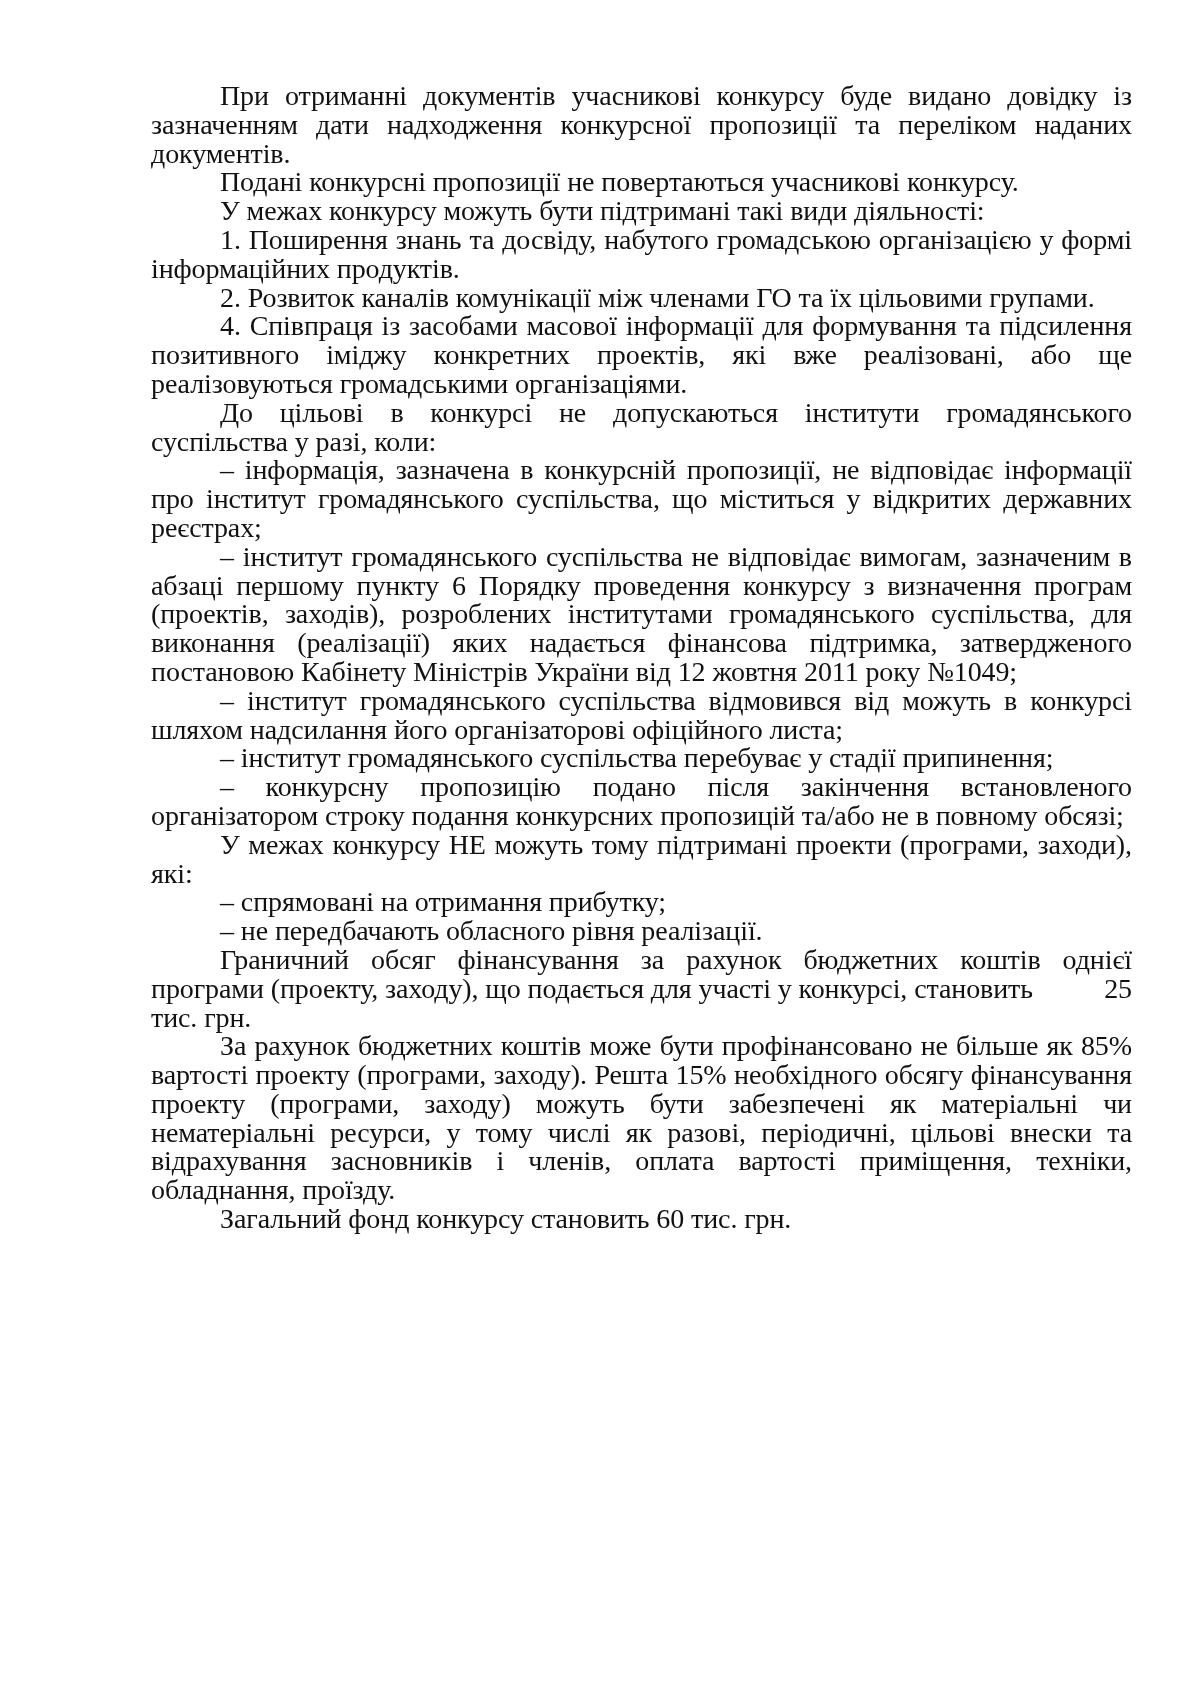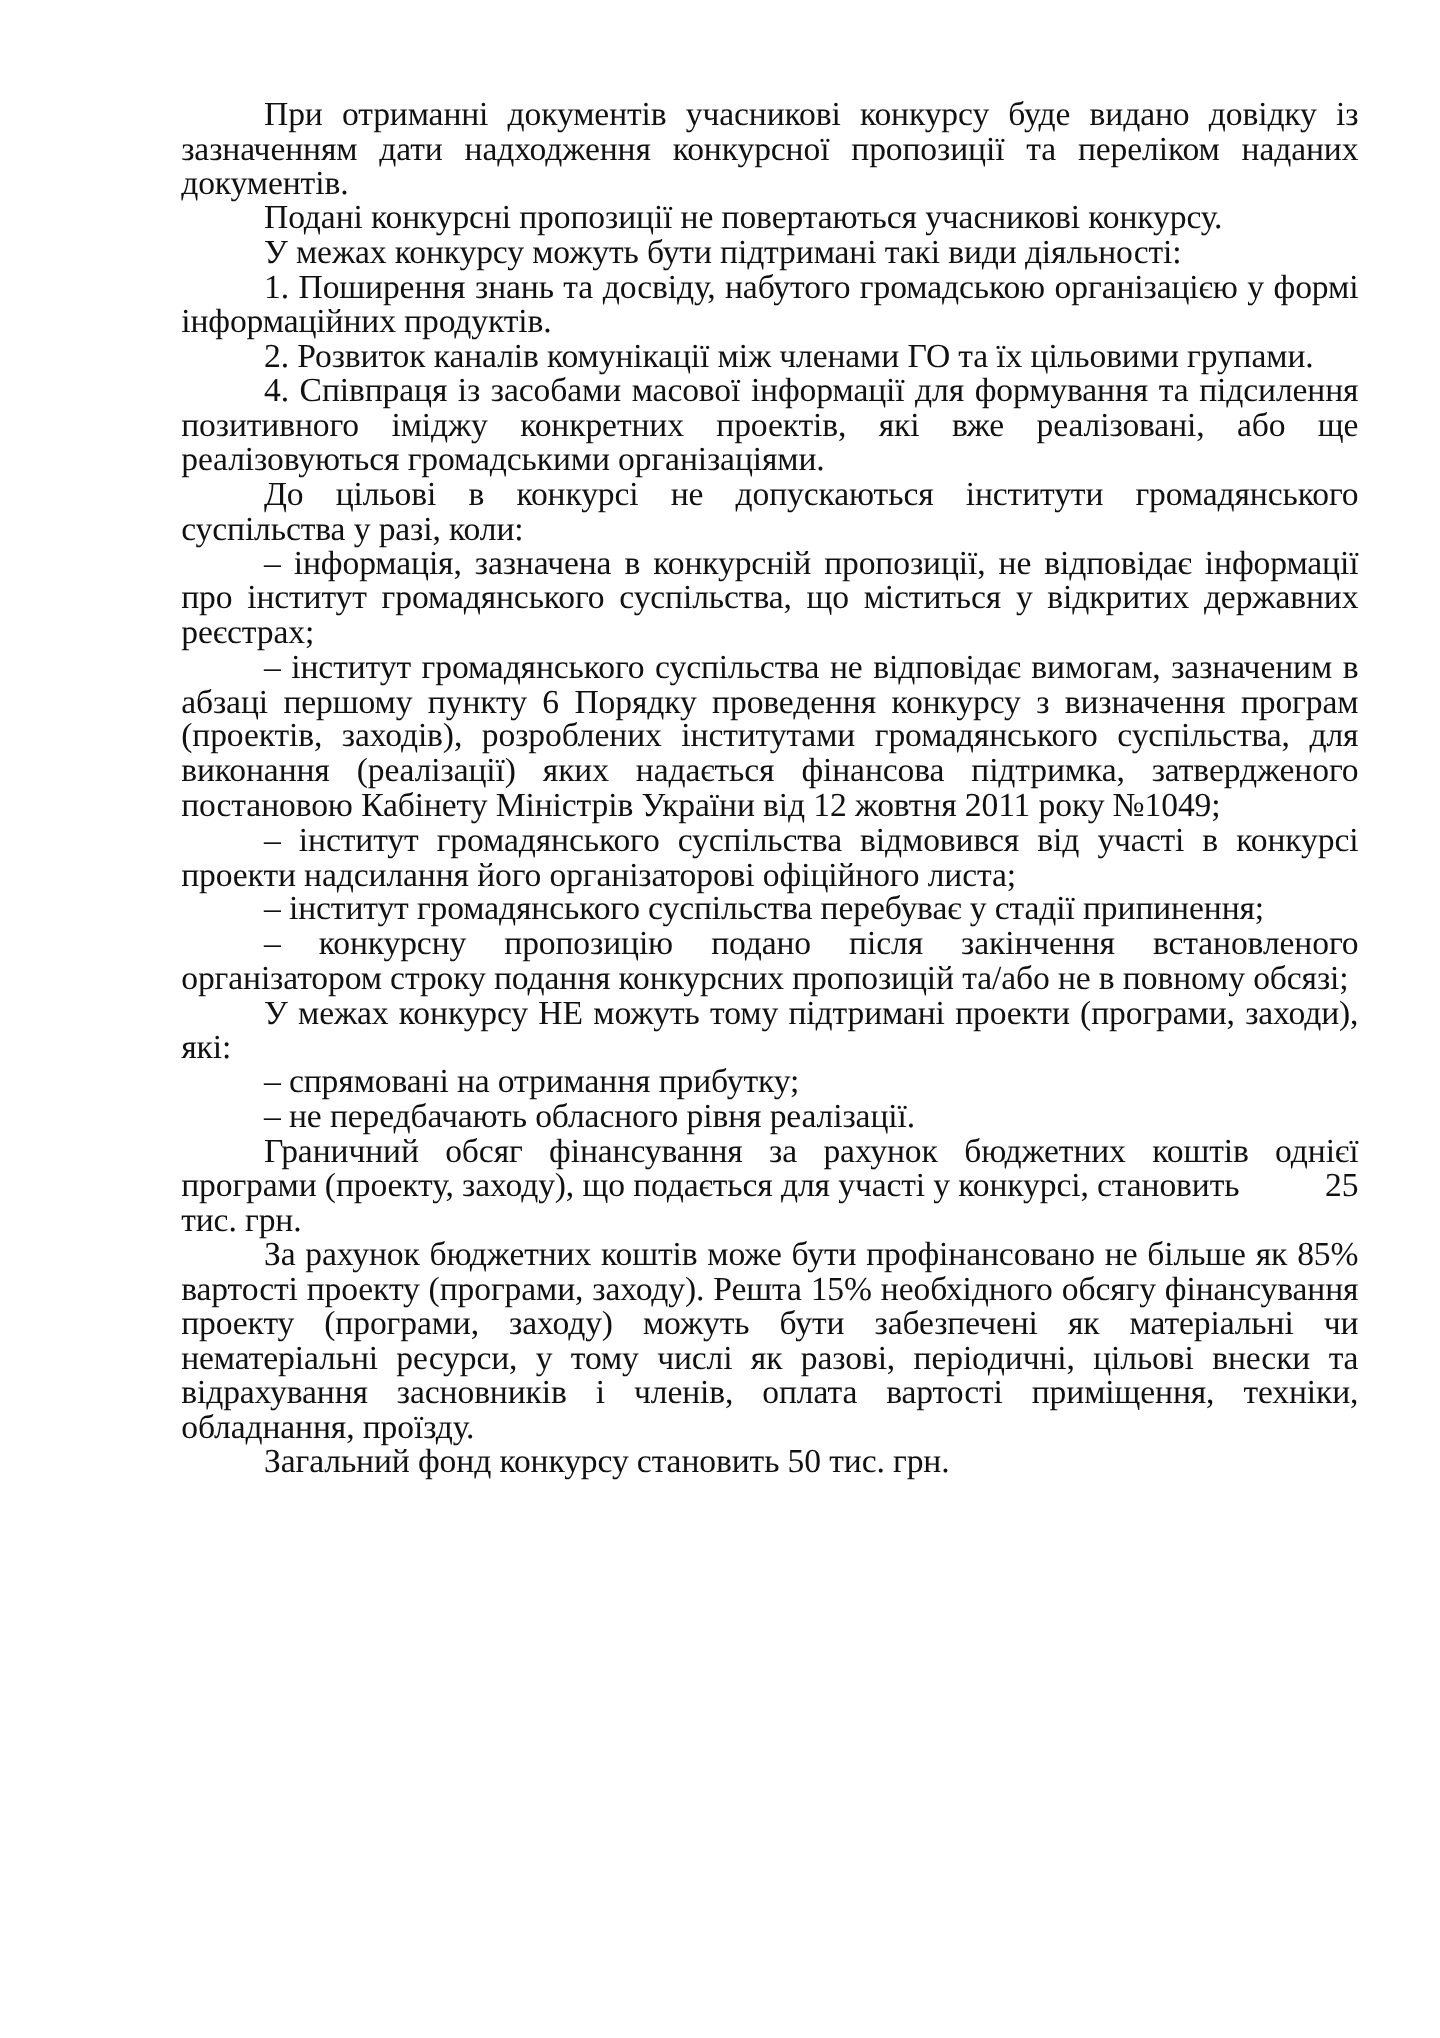--- a/index.html
+++ b/index.html
@@ -49,31 +49,31 @@
 <div class="page">
   <p class="p">При отриманні документів учасникові конкурсу буде видано довідку із зазначенням дати надходження конкурсної пропозиції та переліком наданих документів.</p>
   <p class="p">Подані конкурсні пропозиції не повертаються учасникові конкурсу.</p>
   <p class="p">У межах конкурсу можуть бути підтримані такі види діяльності:</p>
   <p class="p">1. Поширення знань та досвіду, набутого громадською організацією у формі інформаційних продуктів.</p>
   <p class="p">2. Розвиток каналів комунікації між членами ГО та їх цільовими групами.</p>
   <p class="p">4. Співпраця із засобами масової інформації для формування та підсилення позитивного іміджу конкретних проектів, які вже реалізовані, або ще реалізовуються громадськими організаціями.</p>
   <p class="p">До цільові в конкурсі не допускаються інститути громадянського суспільства у разі, коли:</p>
   <p class="p">– інформація, зазначена в конкурсній пропозиції, не відповідає інформації про інститут громадянського суспільства, що міститься у відкритих державних реєстрах;</p>
   <p class="p">– інститут громадянського суспільства не відповідає вимогам, зазначеним в абзаці першому пункту 6 Порядку проведення конкурсу з визначення програм (проектів, заходів), розроблених інститутами громадянського суспільства, для виконання (реалізації) яких надається фінансова підтримка, затвердженого постановою Кабінету Міністрів України від 12 жовтня 2011 року №1049;</p>
-  <p class="p">– інститут громадянського суспільства відмовився від участі в конкурсі проекти надсилання його організаторові офіційного листа;</p>
+  <p class="p">– інститут громадянського суспільства відмовився від можуть в конкурсі шляхом надсилання його організаторові офіційного листа;</p>
   <p class="p">– інститут громадянського суспільства перебуває у стадії припинення;</p>
   <p class="p">– конкурсну пропозицію подано після закінчення встановленого організатором строку подання конкурсних пропозицій та/або не в повному обсязі;</p>
   <p class="p">У межах конкурсу НЕ можуть тому підтримані проекти (програми, заходи), які:</p>
   <p class="p">– спрямовані на отримання прибутку;</p>
   <p class="p">– не передбачають обласного рівня реалізації.</p>
 
   <div class="p">
     <span class="line-justify">Граничний обсяг фінансування за рахунок бюджетних коштів однієї</span>
     <div class="amount-row">
       <span>програми (проекту, заходу), що подається для участі у конкурсі, становить</span>
       <span>25</span>
     </div>
     <div style="text-indent:0">тис. грн.</div>
   </div>
 
   <p class="p">За рахунок бюджетних коштів може бути профінансовано не більше як 85% вартості проекту (програми, заходу). Решта 15% необхідного обсягу фінансування проекту (програми, заходу) можуть бути забезпечені як матеріальні чи нематеріальні ресурси, у тому числі як разові, періодичні, цільові внески та відрахування засновників і членів, оплата вартості приміщення, техніки, обладнання, проїзду.</p>
-  <p class="p">Загальний фонд конкурсу становить 50 тис. грн.</p>
+  <p class="p">Загальний фонд конкурсу становить 60 тис. грн.</p>
 </div>
 
 </body></html>

